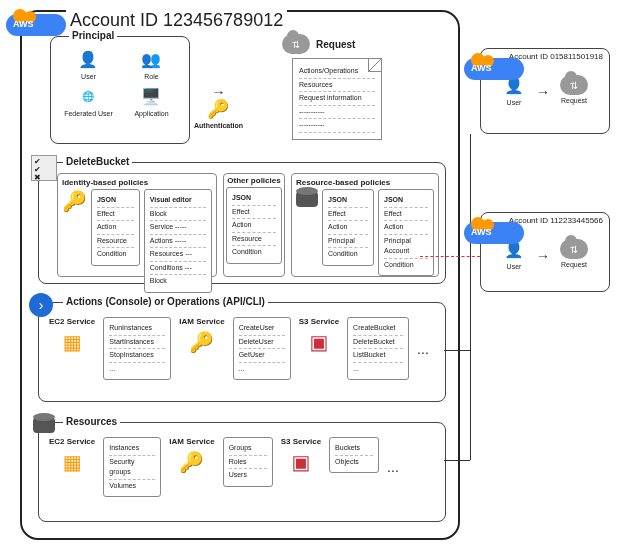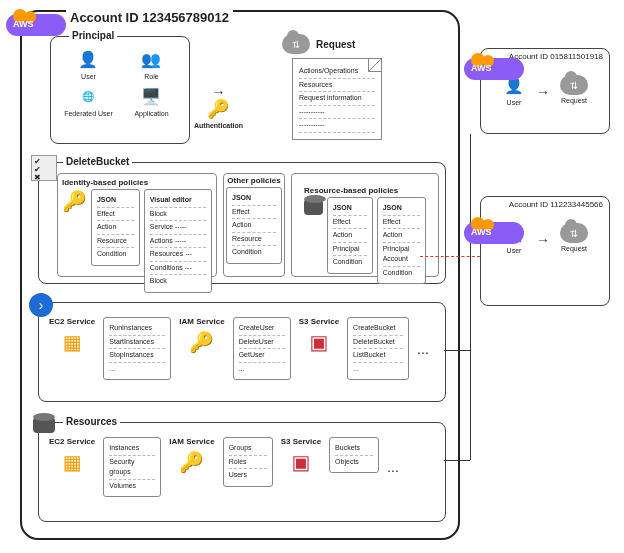--- a/index.html
+++ b/index.html
@@ -1,23 +1,23 @@
 <!DOCTYPE html>
 <html><head>
 <meta charset="utf-8">
 <style>
 *{box-sizing:border-box;margin:0;padding:0;font-family:Arial,sans-serif}
 body{background:#fff;width:624px;height:553px;position:relative;font-size:8px;color:#222}
 .aws-cloud{position:absolute;display:flex;align-items:center;gap:3px}
-.cloud-shape{width:60px;height:22px;background:#8b5cf6;border-radius:11px;position:relative}
+.cloud-shape{width:60px;height:22px;background:#3b82f6;border-radius:11px;position:relative}
 .cloud-shape::before{content:"";position:absolute;width:14px;height:14px;background:#ff9900;border-radius:50%;top:-5px;left:7px}
 .cloud-shape::after{content:"";position:absolute;width:12px;height:12px;background:#ff9900;border-radius:50%;top:-3px;left:18px}
 .aws-text{position:absolute;color:#fff;font-weight:bold;font-size:9px;left:7px;top:5px;z-index:2}
 .main-account{position:absolute;left:20px;top:10px;width:440px;height:530px;border:2px solid #222;border-radius:18px}
-.account-title{position:absolute;top:-2px;left:44px;font-size:13px;font-weight:bold;background:#fff;padding:0 4px}
+.account-title{position:absolute;top:-2px;left:44px;font-size:18px;font-weight:normal;background:#fff;padding:0 4px}
 .section{position:absolute;border:1.5px solid #444;border-radius:8px;background:#fff}
 .section-label{position:absolute;top:-7px;left:18px;font-weight:bold;font-size:10px;background:#fff;padding:0 3px}
 .sub-label{font-weight:bold;font-size:8px;margin-bottom:2px}
 .mini-box{border:1px solid #888;border-radius:3px;padding:4px 5px;font-size:7px;line-height:1.5;background:#fff}
 .mini-box div{border-bottom:1px dashed #bbb;padding:1px 0}
 .mini-box div:last-child{border-bottom:none}
 .icon-box{display:flex;flex-direction:column;align-items:center;gap:2px;font-size:7px}
 .icon-placeholder{width:24px;height:24px;display:flex;align-items:center;justify-content:center;font-size:16px}
 .ext-account{position:absolute;border:1.5px solid #444;border-radius:8px;padding:18px 8px 8px;width:130px}
 .ext-title{position:absolute;top:3px;right:6px;font-size:8px;font-weight:normal}
@@ -120,21 +120,21 @@
     <div style="position:absolute;left:184px;top:10px;width:62px;height:104px;border:1px solid #888;border-radius:4px;padding:2px">
       <div class="sub-label" style="text-align:center">Other policies</div>
       <div class="mini-box">
         <div style="font-weight:bold">JSON</div>
         <div>Effect</div>
         <div>Action</div>
         <div>Resource</div>
         <div>Condition</div>
       </div>
     </div>
-    <div style="position:absolute;left:252px;top:10px;width:148px;height:104px;border:1px solid #888;border-radius:4px;padding:12px">
+    <div style="position:absolute;left:252px;top:10px;width:148px;height:104px;border:1px solid #888;border-radius:4px;padding:4px">
       <div class="sub-label">Resource-based policies</div>
       <div style="display:flex;gap:4px;align-items:flex-start">
         <div class="db-icon"></div>
         <div class="mini-box" style="width:52px">
           <div style="font-weight:bold">JSON</div>
           <div>Effect</div>
           <div>Action</div>
           <div>Principal</div>
           <div>Condition</div>
         </div>
@@ -144,20 +144,21 @@
           <div>Action</div>
           <div>Principal Account</div>
           <div>Condition</div>
         </div>
       </div>
     </div>
   </div>
 
   <div class="section" style="left:16px;top:290px;width:408px;height:100px">
     <div class="blue-circle">›</div>
+    <div class="section-label" style="left:24px">Actions (Console) or Operations (API/CLI)</div>
     <div style="display:flex;gap:8px;padding:14px 10px 6px;align-items:flex-start">
       <div class="icon-box">
           <div class="sub-label">EC2 Service</div>
           <div class="ec2-icon">▦</div>
         </div>
       <div class="mini-box" style="width:68px">
         <div>RunInstances</div>
         <div>StartInstances</div>
         <div>StopInstances</div>
         <div>...</div>
@@ -239,21 +240,21 @@
         <span>Request</span>
       </div>
   </div>
 </div>
 
 <div class="aws-cloud" style="left:464px;top:222px;z-index:5">
     <div class="cloud-shape">
       <span class="aws-text">AWS</span>
     </div>
   </div>
-<div class="ext-account" style="left:480px;top:196px;height:110px">
+<div class="ext-account" style="left:480px;top:212px;height:80px">
   <div class="ext-title">Account ID 112233445566</div>
   <div style="display:flex;align-items:center;justify-content:center;gap:10px;margin-top:6px">
     <div class="icon-box">
         <div class="icon-placeholder">👤</div>
         <span>User</span>
       </div>
     <div class="arrow">→</div>
     <div class="icon-box">
         <div class="grey-cloud">⇅</div>
         <span>Request</span>

